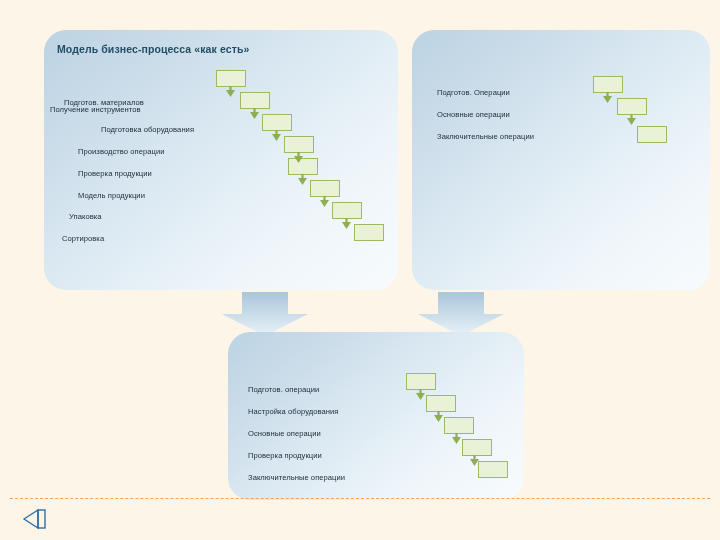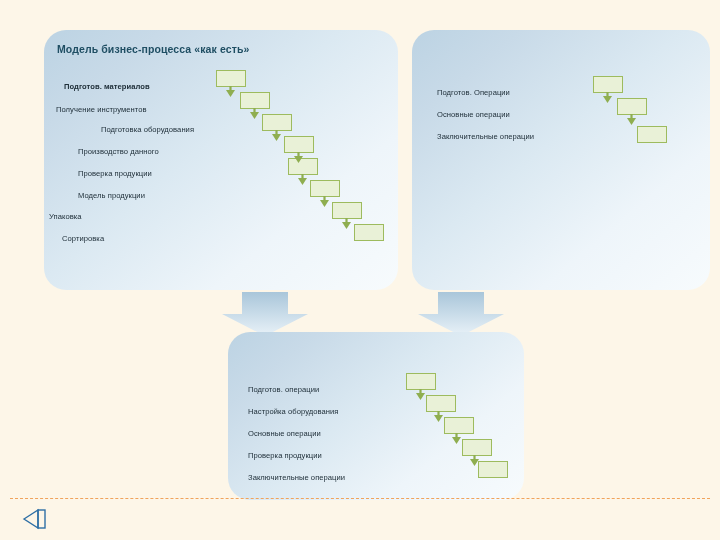--- a/index.html
+++ b/index.html
@@ -88,27 +88,27 @@
   }
 </style>
 </head>
 <body>
 
 <div class="slide">
 
   <div class="panel" id="panel-as-is"></div>
   <div class="panel-title" id="title-as-is">Модель бизнес-процесса «как есть»</div>
 
-  <div class="step-label" style="left:64px; top:82px;font-weight:bold;">Подготов. материалов</div>
-  <div class="step-label" style="left:56px; top:105px;">Получение инструментов</div>
+  <div class="step-label" style="left:64px; top:98px;">Подготов. материалов</div>
+  <div class="step-label" style="left:50px; top:105px;">Получение инструментов</div>
   <div class="step-label" style="left:64px; top:125px;padding-left:37px;">Подготовка оборудования</div>
-  <div class="step-label" style="left:78px; top:147px;">Производство данного</div>
+  <div class="step-label" style="left:78px; top:147px;">Производство операции</div>
   <div class="step-label" style="left:78px; top:169px;">Проверка продукции</div>
   <div class="step-label" style="left:78px; top:191px;">Модель продукции</div>
-  <div class="step-label" style="left:49px; top:212px;">Упаковка</div>
+  <div class="step-label" style="left:69px; top:212px;">Упаковка</div>
   <div class="step-label" style="left:62px; top:234px;">Сортировка</div>
 
   <div class="chip" style="left:216px; top:70px;"></div>
   <div class="chip" style="left:240px; top:92px;"></div>
   <div class="chip" style="left:262px; top:114px;"></div>
   <div class="chip" style="left:284px; top:136px;"></div>
   <div class="chip" style="left:288px; top:158px;"></div>
   <div class="chip" style="left:310px; top:180px;"></div>
   <div class="chip" style="left:332px; top:202px;"></div>
   <div class="chip" style="left:354px; top:224px;"></div>

